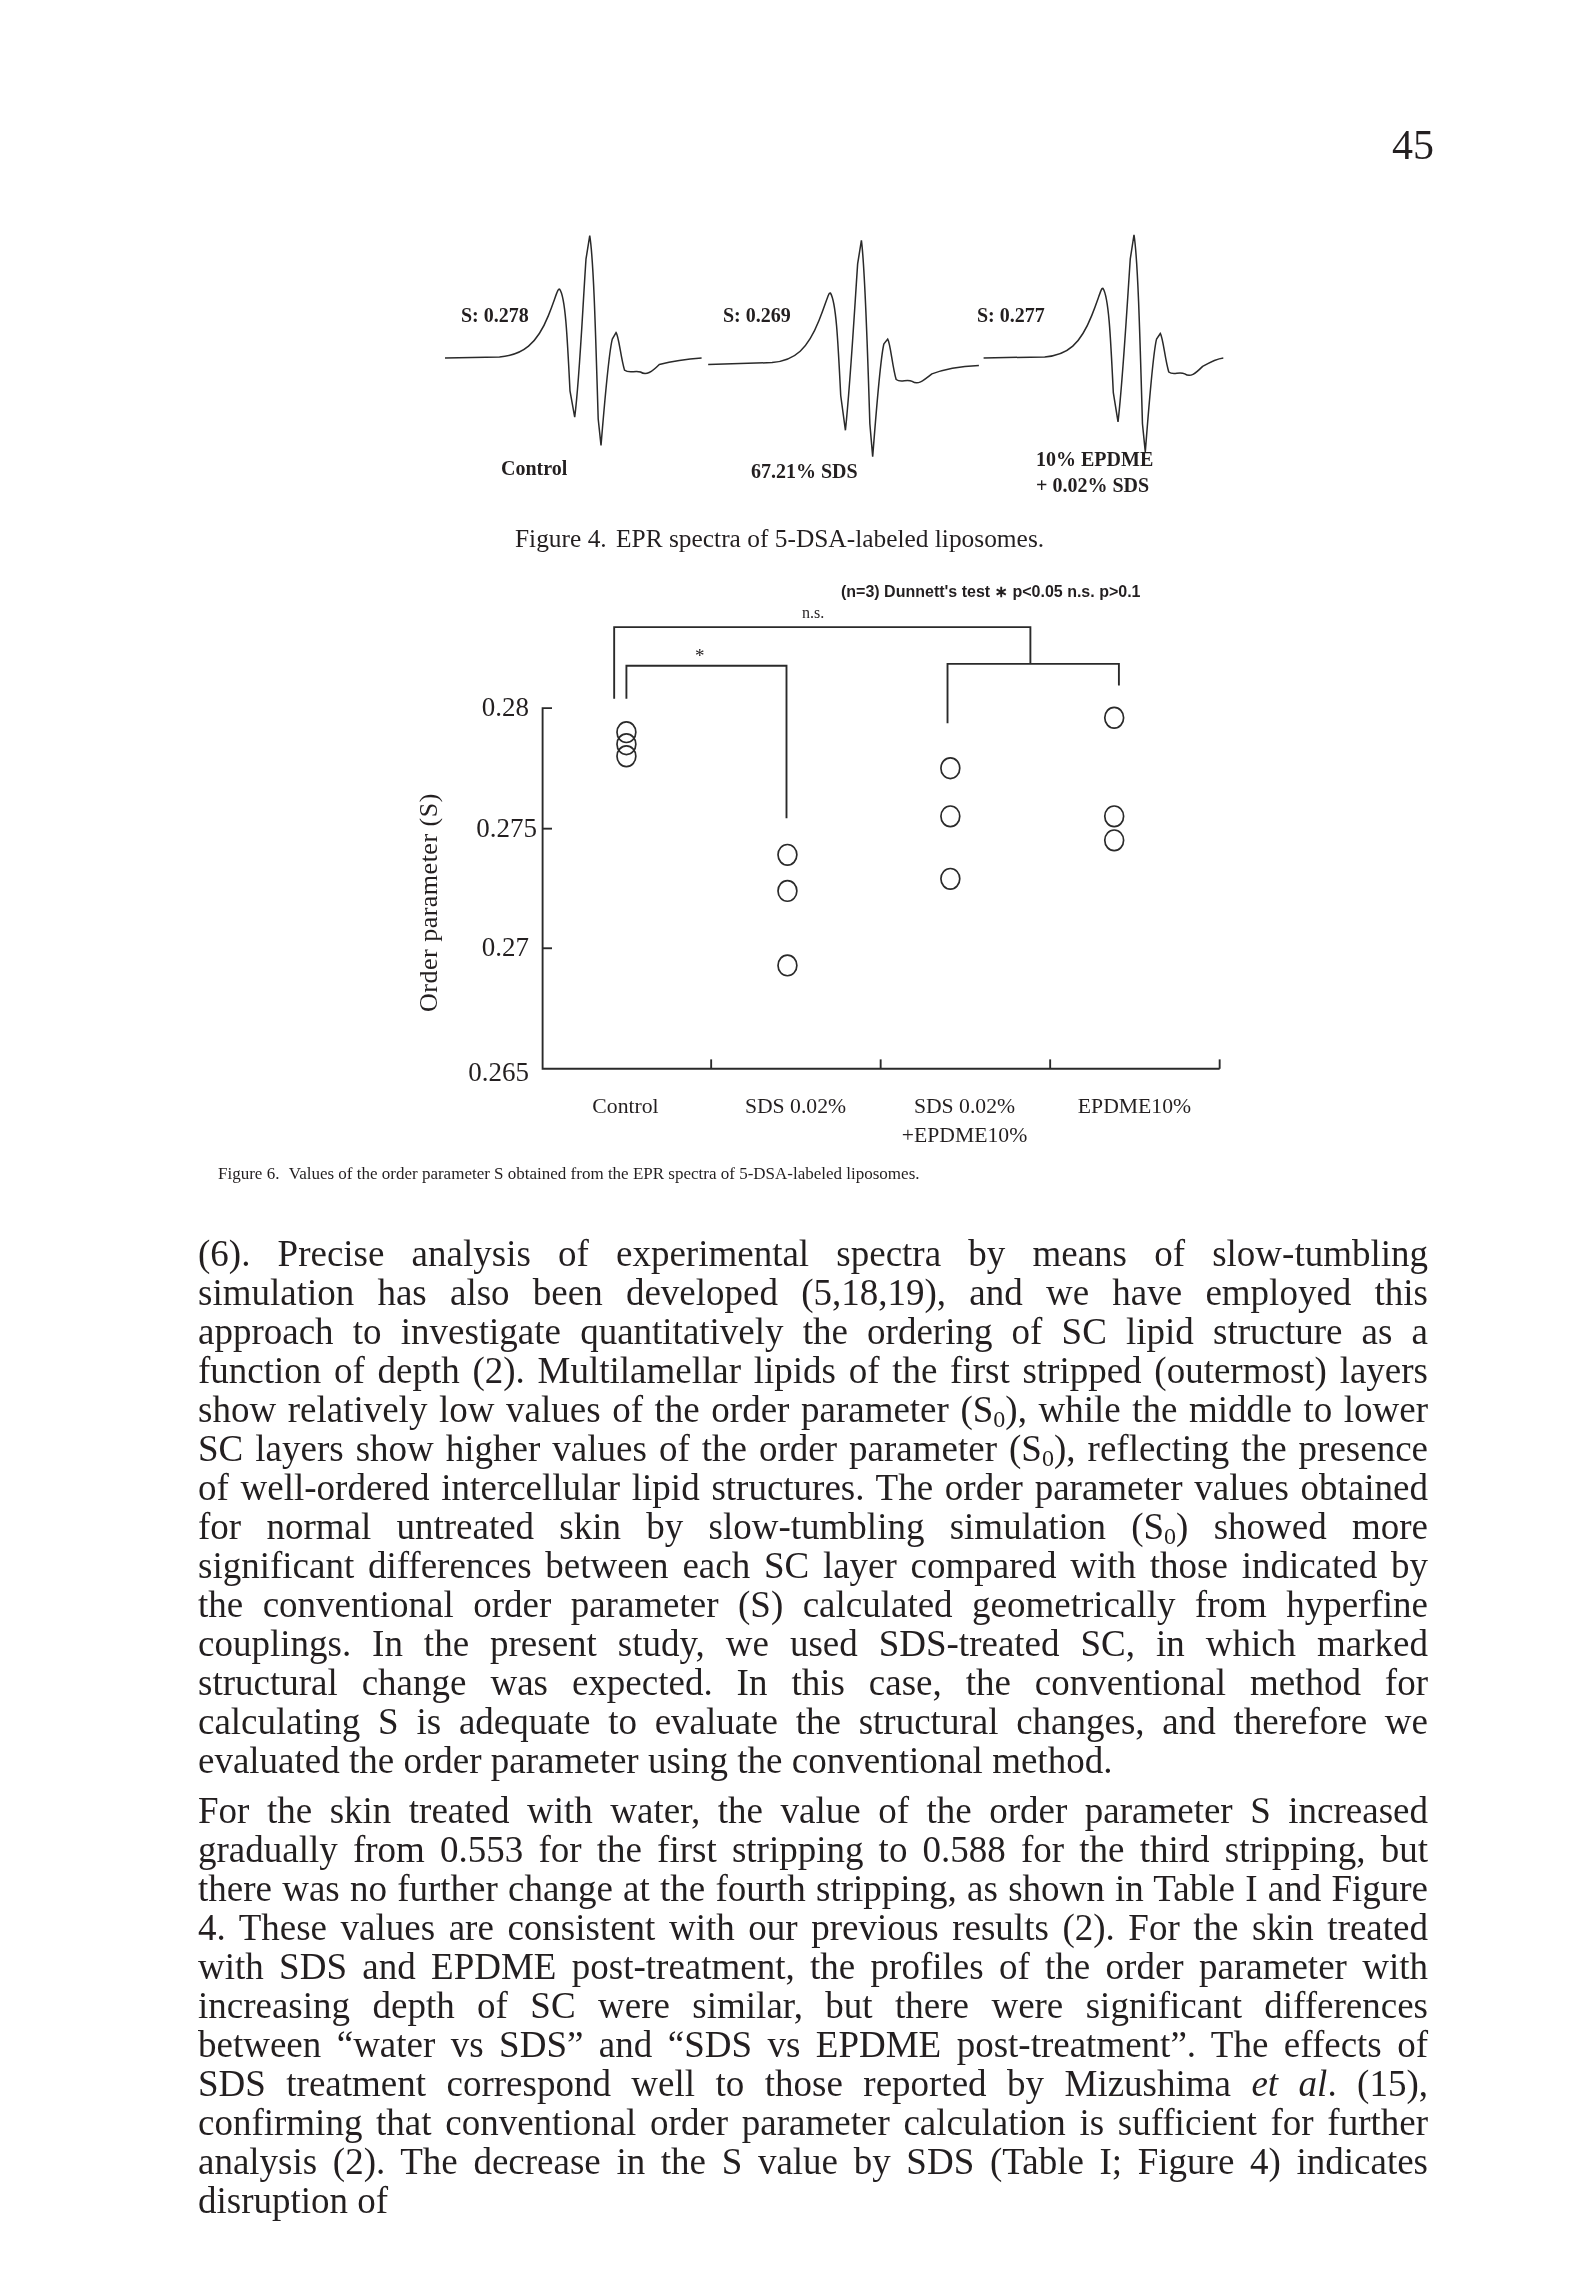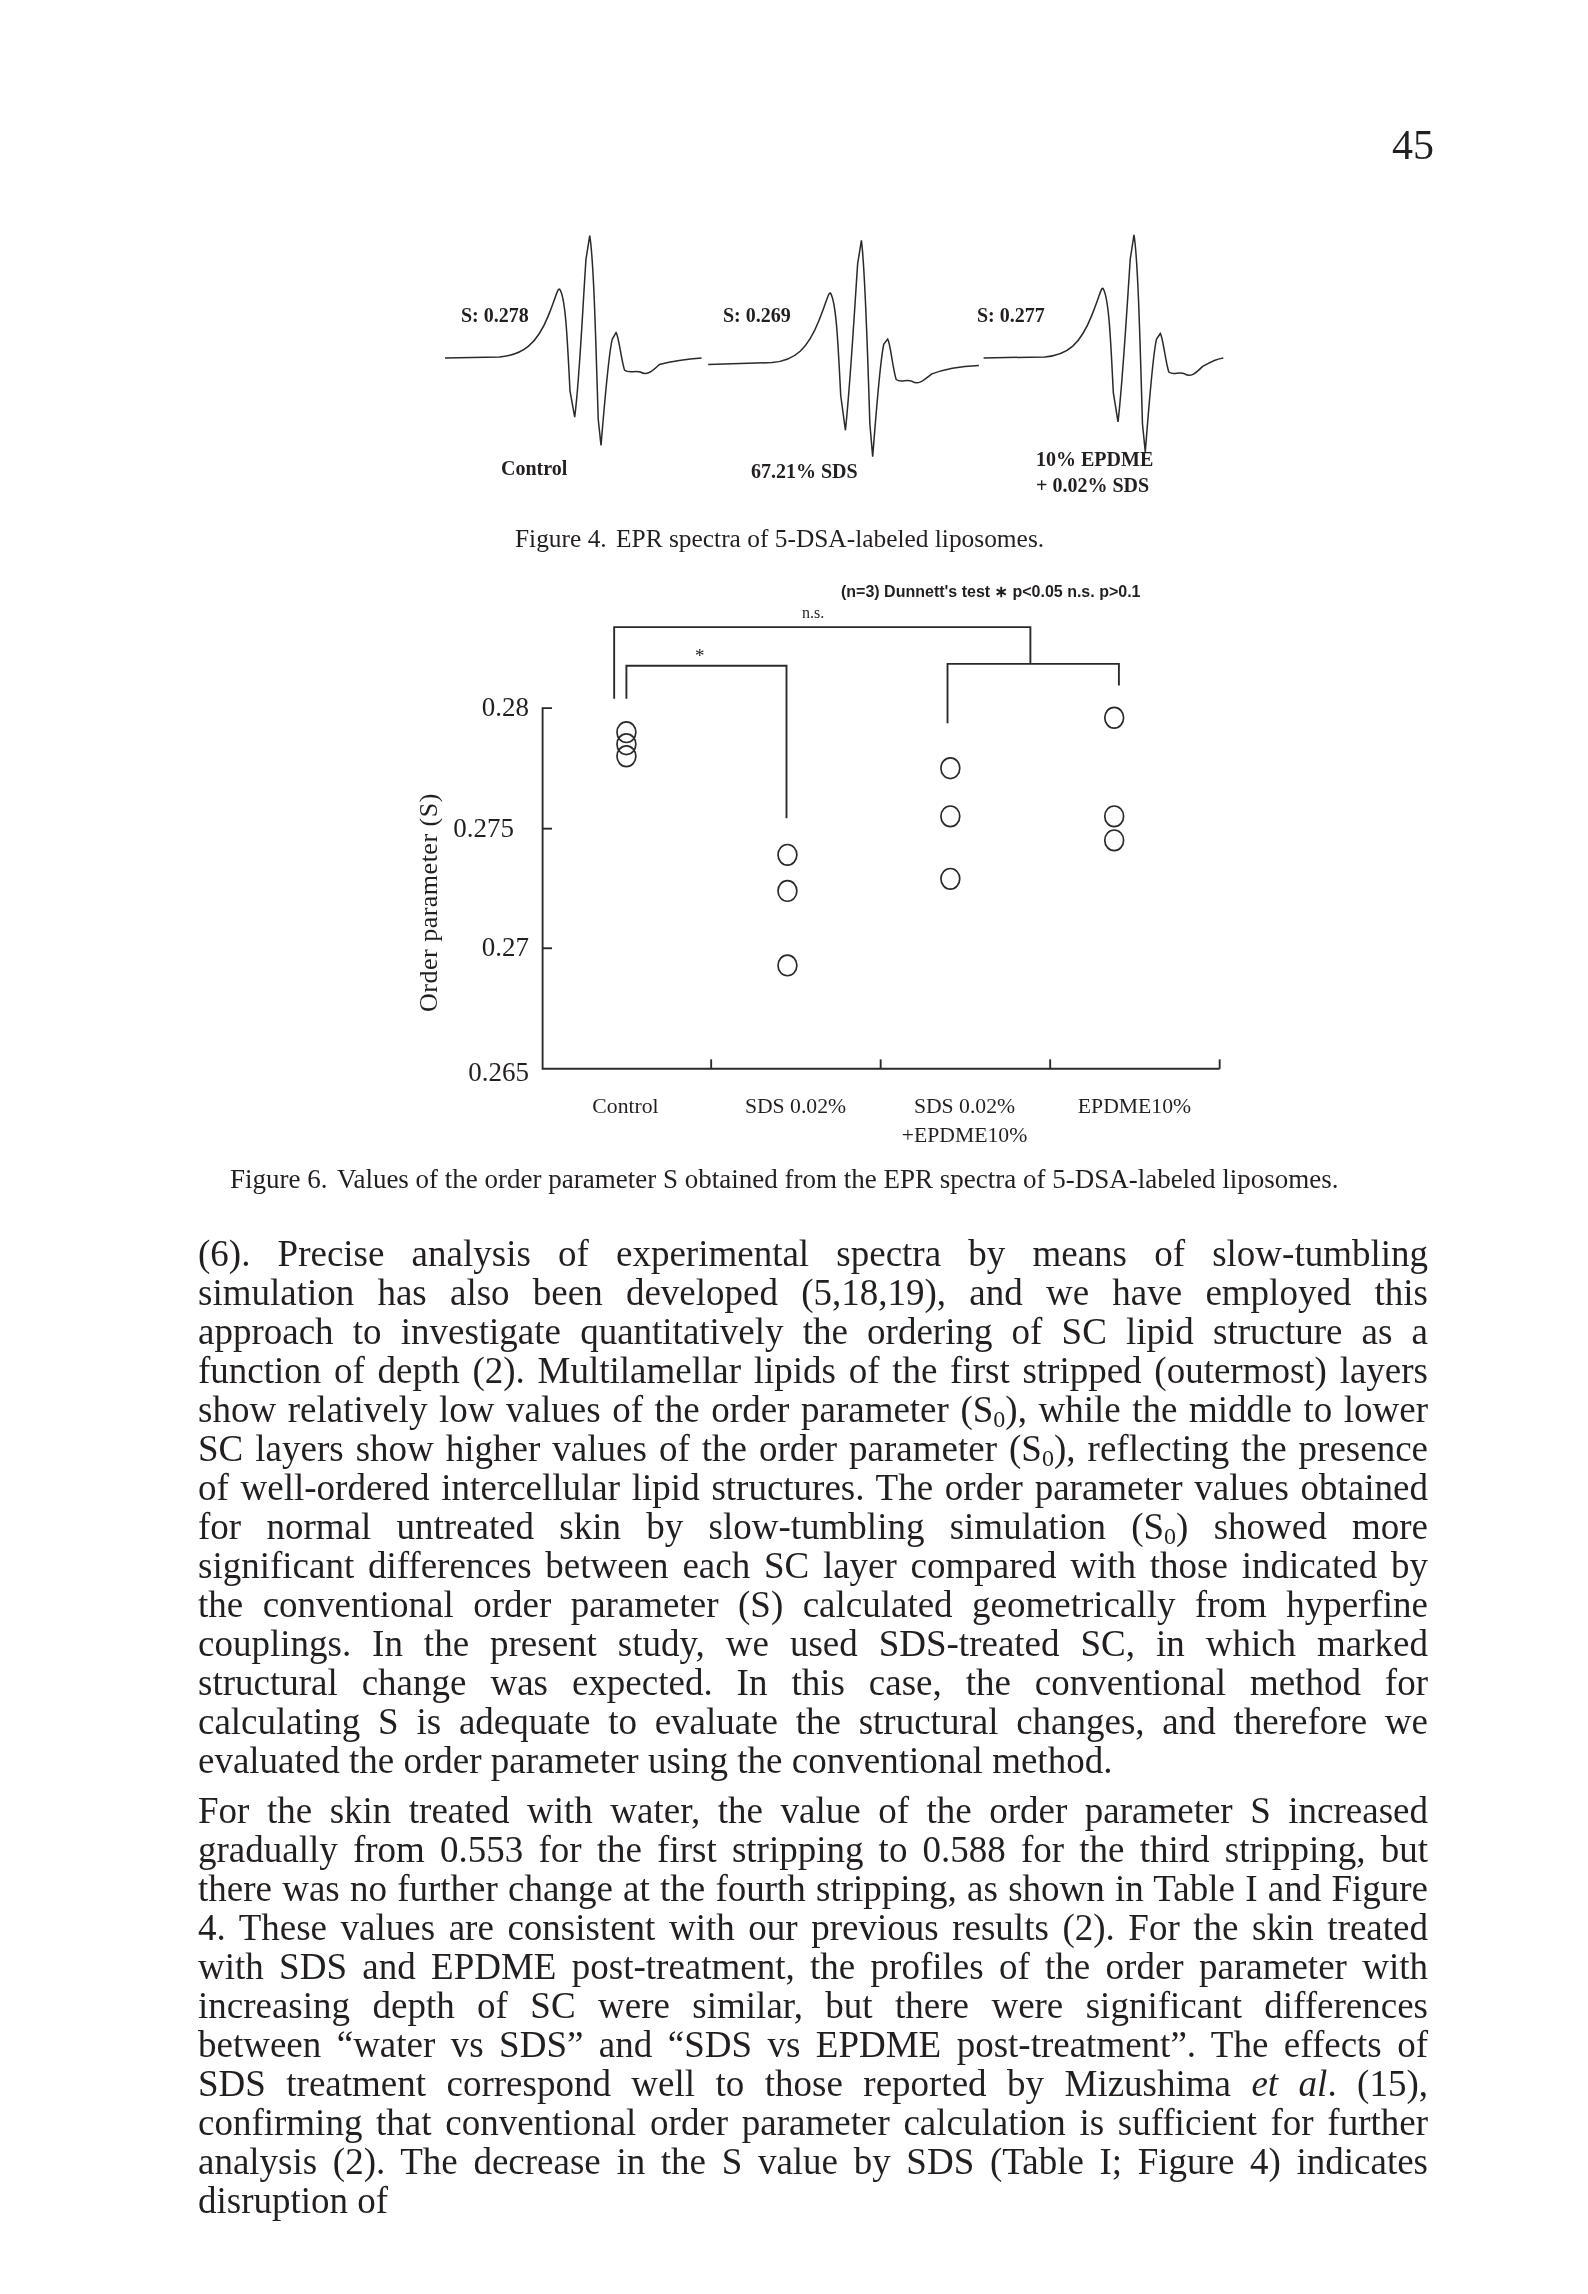--- a/index.html
+++ b/index.html
@@ -86,33 +86,33 @@
       <ellipse cx="1009" cy="815.8" rx="10" ry="11"></ellipse>
       <ellipse cx="1009" cy="866.9" rx="10" ry="11"></ellipse>
       <ellipse cx="1009" cy="933.3" rx="10" ry="11"></ellipse>
       <ellipse cx="1183" cy="762.2" rx="10" ry="11"></ellipse>
       <ellipse cx="1183" cy="866.9" rx="10" ry="11"></ellipse>
       <ellipse cx="1183" cy="892.4" rx="10" ry="11"></ellipse>
     </g>
 </svg>
 
 <div class="abs tick-label" style="left:435px; top:692px;">0.28</div>
-<div class="abs tick-label" style="left:420px; top:813px;text-align:right;">0.275</div>
+<div class="abs tick-label" style="left:443px; top:813px;text-align:right;">0.275</div>
 <div class="abs tick-label" style="left:435px; top:932px;">0.27</div>
 <div class="abs tick-label" style="left:435px; top:1057px;">0.265</div>
 
 <div class="abs ylabel" style="left:414px; top:1012px;">Order parameter (S)</div>
 
 <div class="abs cat-label" style="left:541px; top:1092px;">Control</div>
 <div class="abs cat-label" style="left:711px; top:1092px;">SDS 0.02%</div>
 <div class="abs cat-label" style="left:880px; top:1092px;">SDS 0.02%</div>
 <div class="abs cat-label" style="left:880px; top:1121px;">+EPDME10%</div>
 <div class="abs cat-label" style="left:1050px; top:1092px;">EPDME10%</div>
 
-<div class="abs caption" style="left:230px; top:1164px; font-size:27px;">
+<div class="abs caption" style="left:218px; top:1164px; font-size:17px;">
   <span class="lab">Figure 6.</span><span>Values of the order parameter S obtained from the EPR spectra of 5-DSA-labeled liposomes.</span>
 </div>
 
 <div class="abs body-text" style="top:1234px;">
   <p>(6). Precise analysis of experimental spectra by means of slow-tumbling simulation has also been developed (5,18,19), and we have employed this approach to investigate quan­titatively the ordering of SC lipid structure as a function of depth (2). Multilamellar lipids of the first stripped (outermost) layers show relatively low values of the order pa­rameter (S<sub>0</sub>), while the middle to lower SC layers show higher values of the order param­eter (S<sub>0</sub>), reflecting the presence of well-ordered intercellular lipid structures. The order parameter values obtained for normal untreated skin by slow-tumbling simulation (S<sub>0</sub>) showed more significant differences between each SC layer compared with those indicated by the conventional order parameter (S) calculated geometrically from hyperfine couplings. In the present study, we used SDS-treated SC, in which marked structural change was expected. In this case, the conventional method for calculating S is adequate to evaluate the structural changes, and therefore we evaluated the order parameter using the conven­tional method.</p>
   <p>For the skin treated with water, the value of the order parameter S increased gradually from 0.553 for the first stripping to 0.588 for the third stripping, but there was no further change at the fourth stripping, as shown in Table I and Figure 4. These values are consis­tent with our previous results (2). For the skin treated with SDS and EPDME post-treat­ment, the profiles of the order parameter with increasing depth of SC were similar, but there were significant differences between “water vs SDS” and “SDS vs EPDME post-treatment”. The effects of SDS treatment correspond well to those reported by Mizushima <em>et al</em>. (15), confirming that conventional order parameter calculation is sufficient for further analysis (2). The decrease in the S value by SDS (Table I; Figure 4) indicates disruption of</p>
 </div>
 
 
 </body></html>

